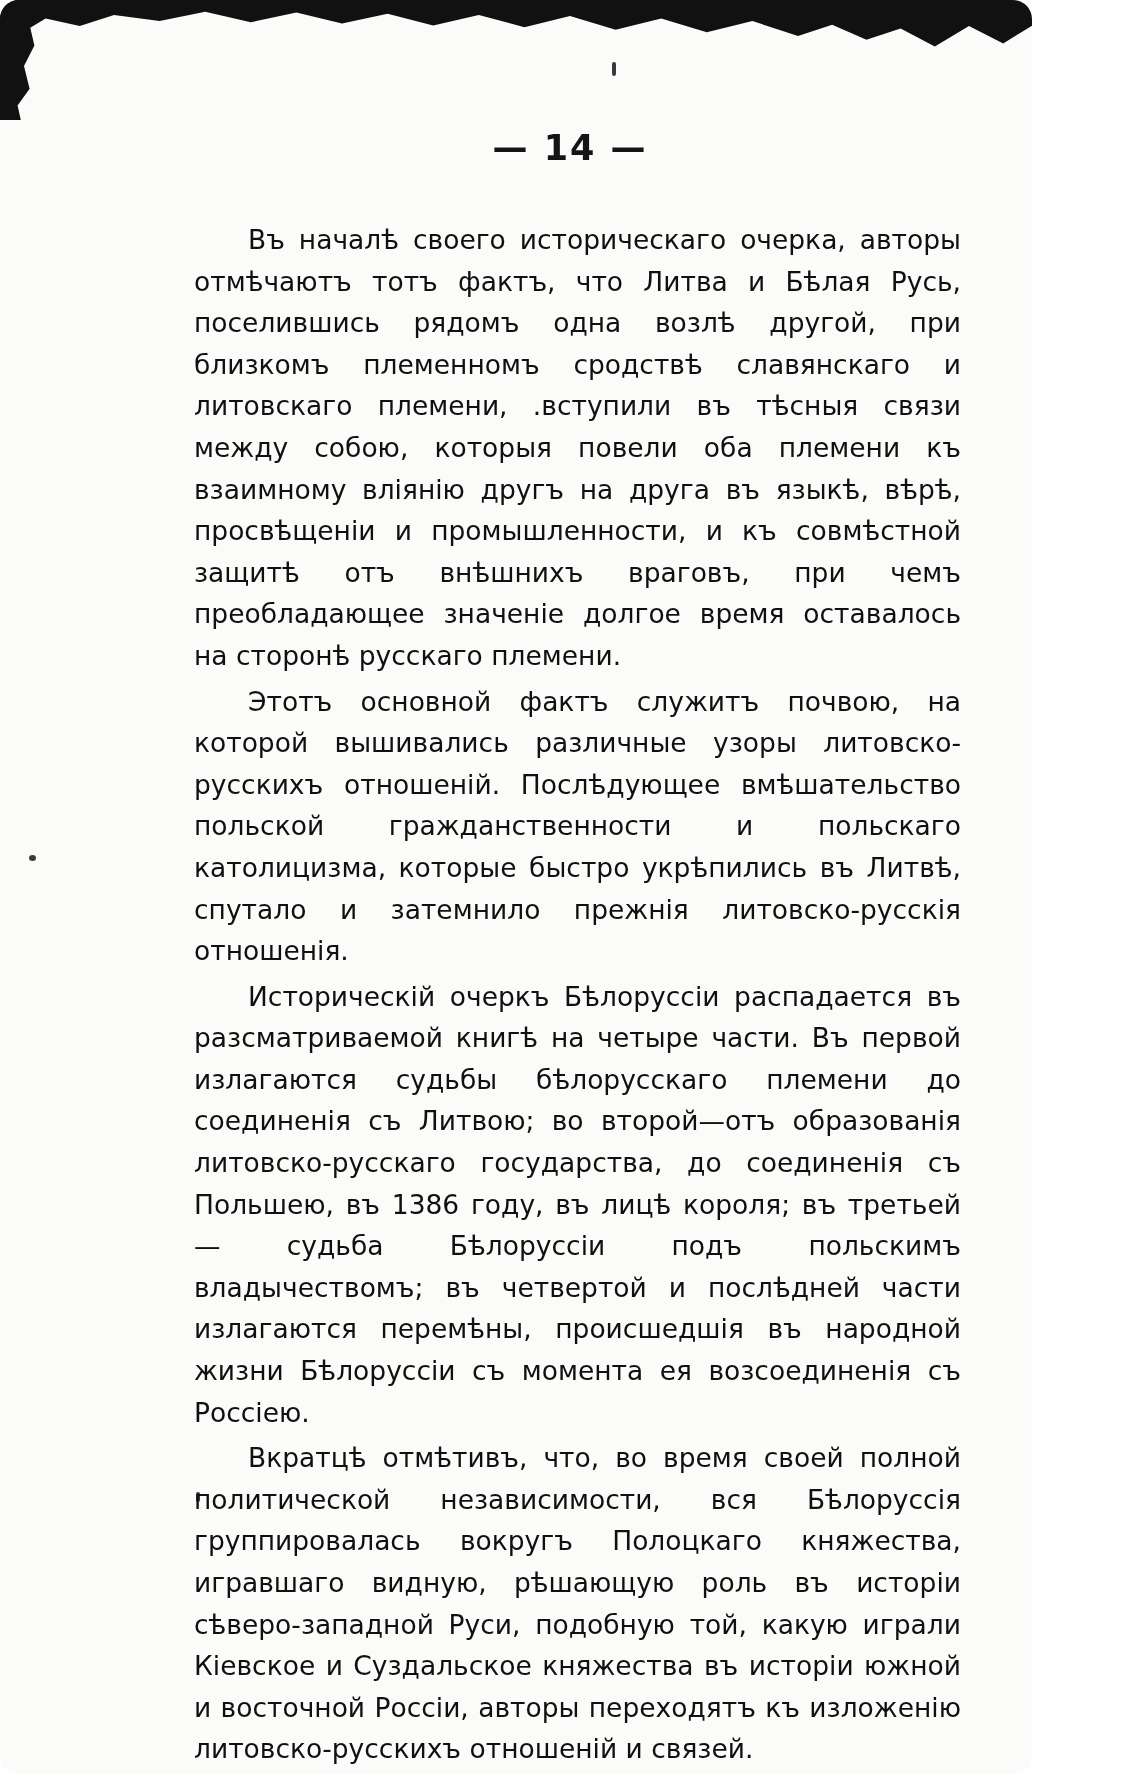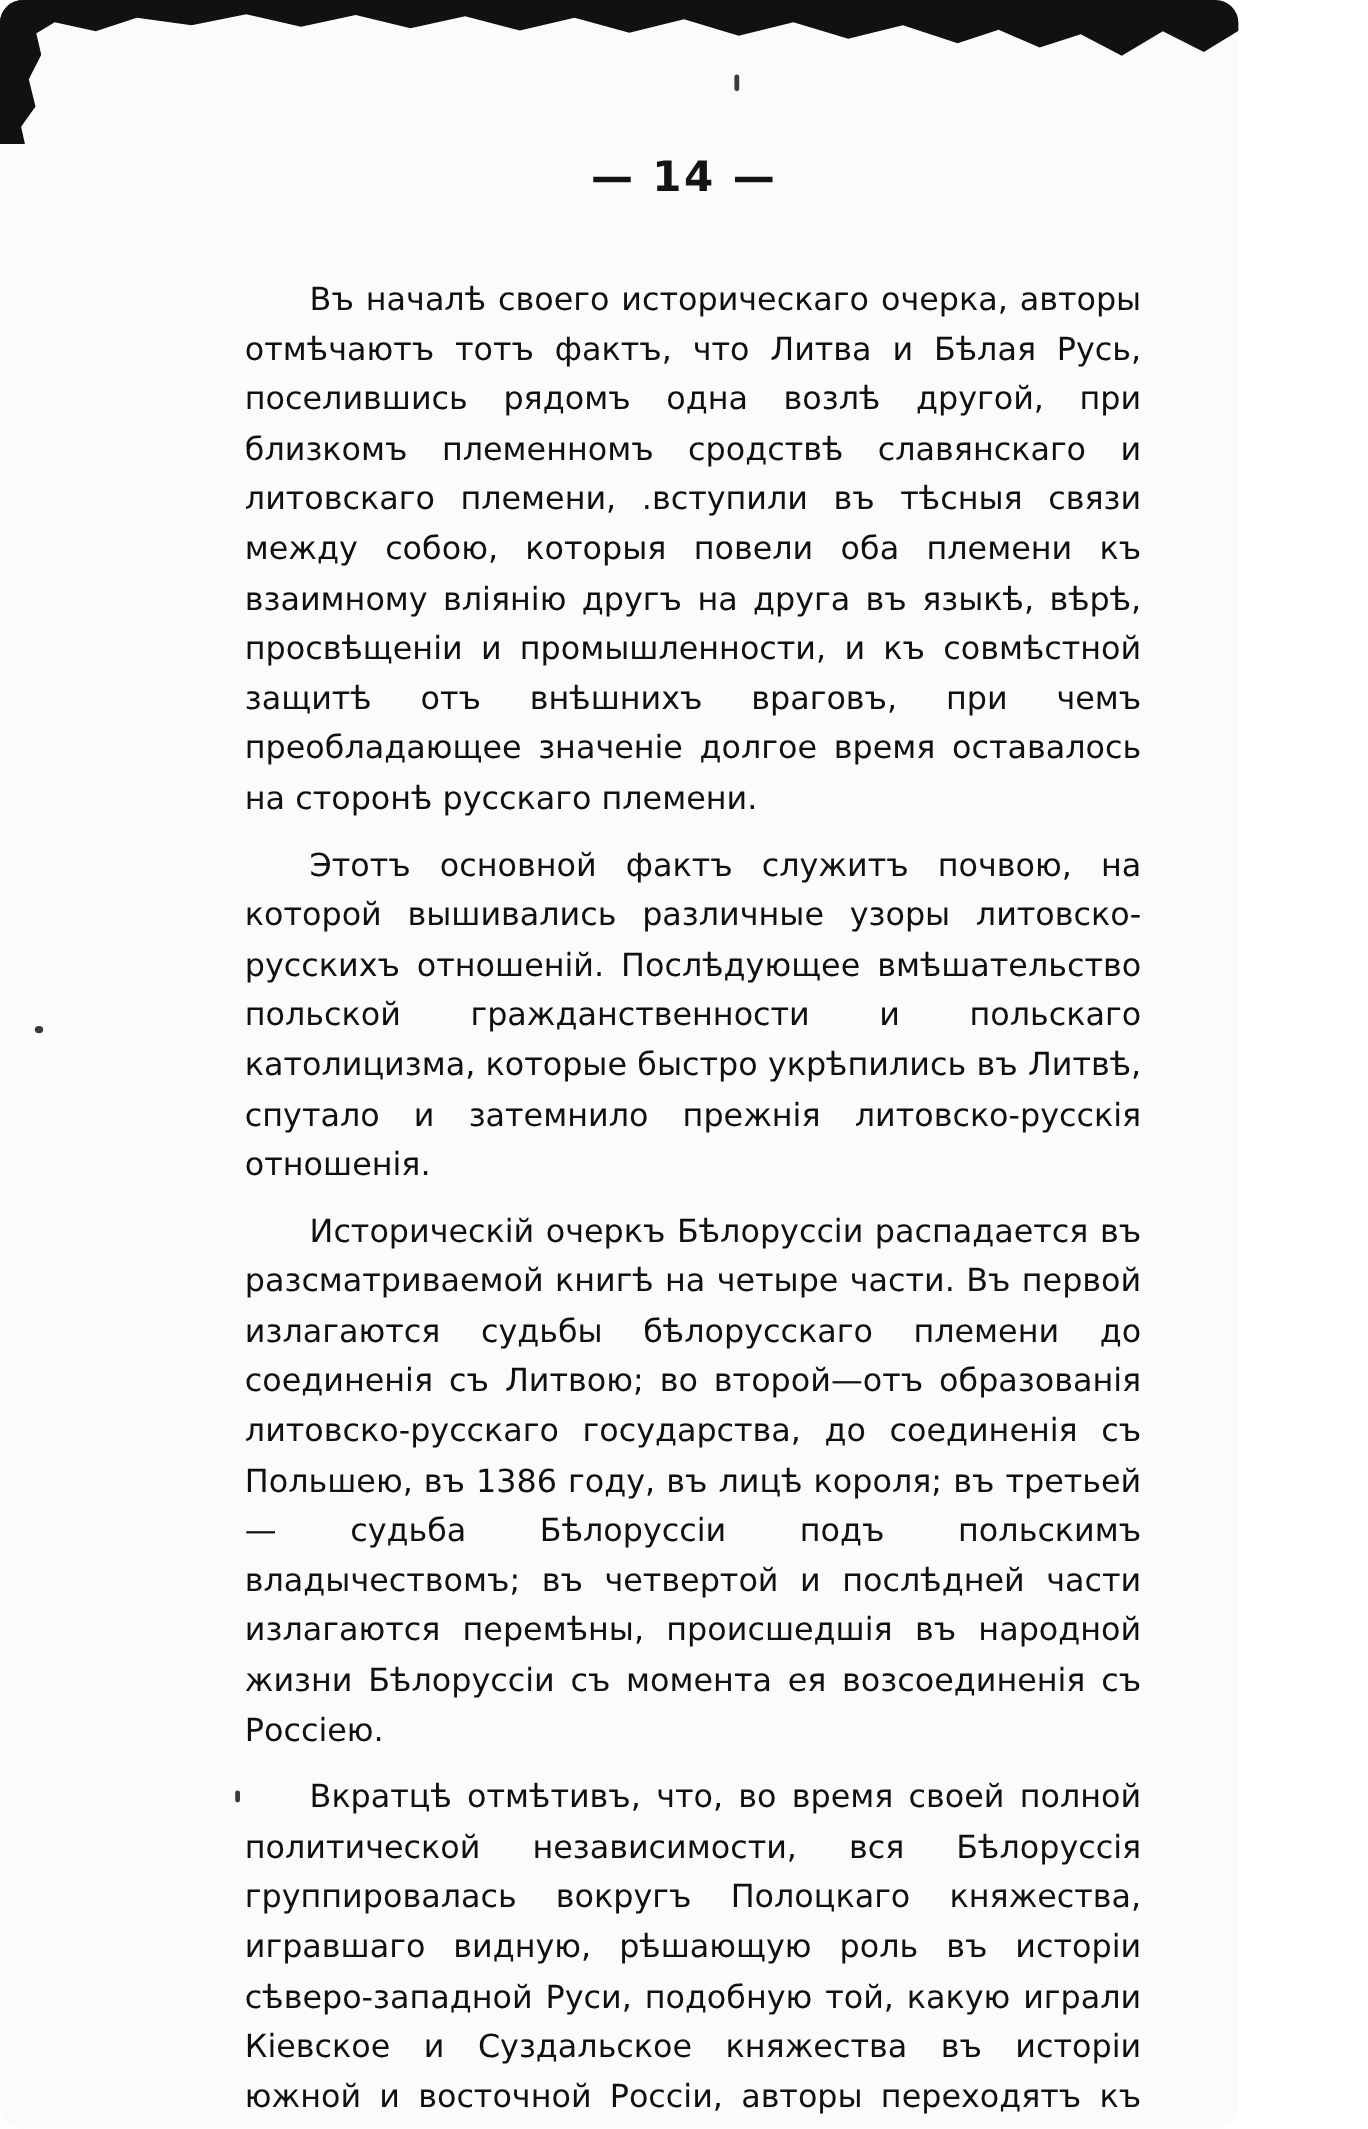--- a/index.html
+++ b/index.html
@@ -59,21 +59,21 @@
     top: 215px;
     width: 775px;
     color: #101010;
     font-family: "DejaVu Sans", sans-serif;
     font-size: 26.5px;
     line-height: 41.6px;
     text-align: justify;
     text-justify: inter-word;
   }
   .body-text p {
-    margin: 14px;
+    margin: 4px;
     text-indent: 54px;
   }
   .speck {
     position: absolute;
     background: #3a3a3a;
     border-radius: 50%;
   }
   .speck-a { left: 612px; top: 62px;  width: 4px; height: 14px; border-radius: 2px; }
   .speck-b { left: 1115px; top: 153px; width: 5px; height: 5px; }
   .speck-c { left: 29px;  top: 855px; width: 7px;  height: 6px; }

